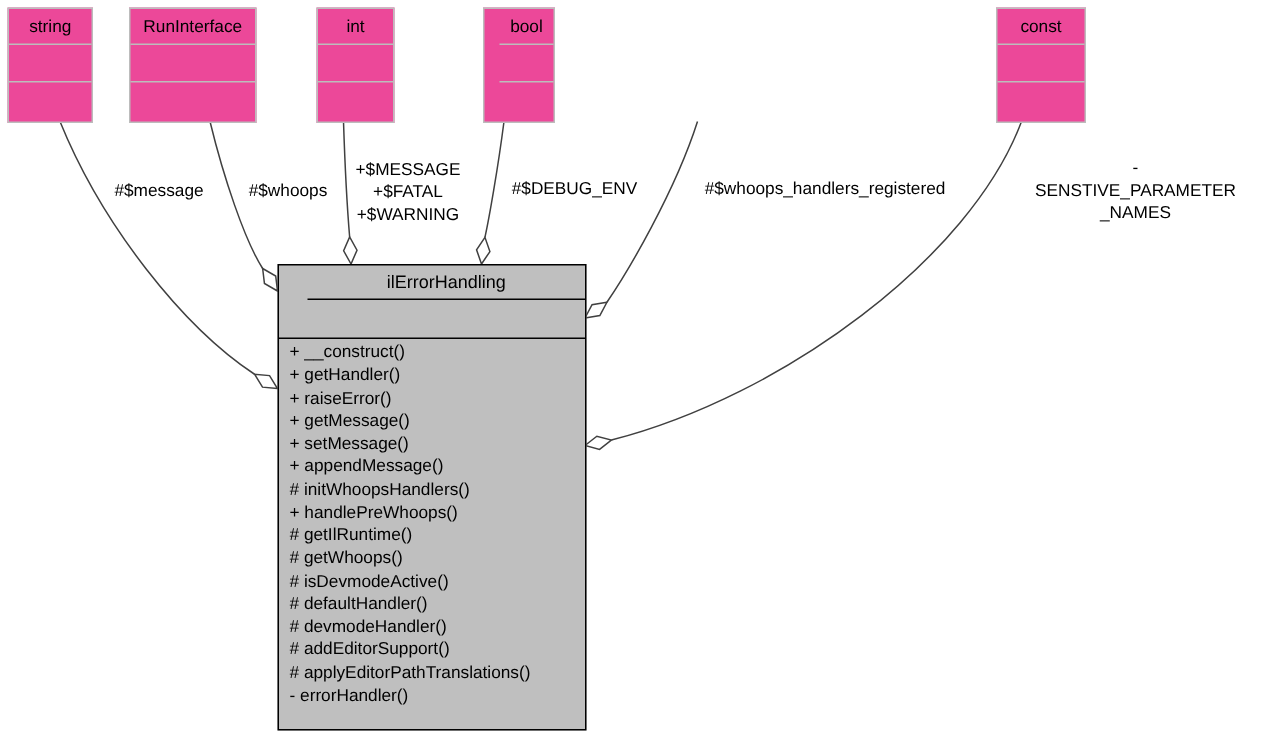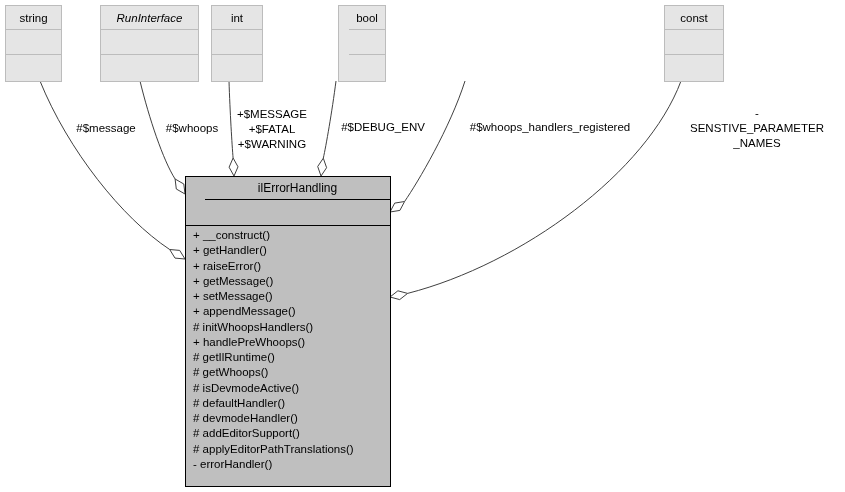--- a/index.html
+++ b/index.html
@@ -12,21 +12,21 @@
     overflow: hidden;
   }
   .canvas { position: absolute; left: 0; top: 0; width: 845px; height: 492px; }
   svg.edges { position: absolute; left: 0; top: 0; }
 
   
   .type-node {
     position: absolute;
     top: 5px;
     height: 77px;
-    background: #e5e5e5;
+    background: #ec4899;
     border: 1px solid #bcbcbc;
     font-size: 11.5px;
     text-align: center;
   }
   .type-node .t-title {
     height: 24px;
     line-height: 24px;
     border-bottom: 1px solid #bcbcbc;
     white-space: nowrap;
     overflow: hidden;
@@ -89,33 +89,33 @@
       <path d="M681,81 C647,172 522,264 407.6,293.4" fill="none" stroke="#404040" stroke-width="1"></path>
       <polygon points="390.0,297.0 397.9,290.8 407.6,293.4 399.7,299.6" fill="#ffffff" stroke="#404040" stroke-width="1"></polygon>
     </svg>
 
   <div class="type-node" style="left:5px;width:57px;">
     <div class="t-title">string</div>
     <div class="t-comp"></div>
     <div class="t-comp last"></div>
   </div>
 
-  <div class="type-node" style="left:100px;width:99px;font-style:italic;">
+  <div class="type-node" style="left:86px;width:85px;">
     <div class="t-title">RunInterface</div>
     <div class="t-comp"></div>
     <div class="t-comp last"></div>
   </div>
 
   <div class="type-node" style="left:211px;width:52px;">
     <div class="t-title">int</div>
     <div class="t-comp"></div>
     <div class="t-comp last"></div>
   </div>
 
-  <div class="type-node" style="left:338px;width:48px;padding-left:10px;">
+  <div class="type-node" style="left:322px;width:48px;padding-left:10px;">
     <div class="t-title">bool</div>
     <div class="t-comp"></div>
     <div class="t-comp last"></div>
   </div>
 
 
   <div class="type-node" style="left:664px;width:60px;">
     <div class="t-title">const</div>
     <div class="t-comp"></div>
     <div class="t-comp last"></div>

